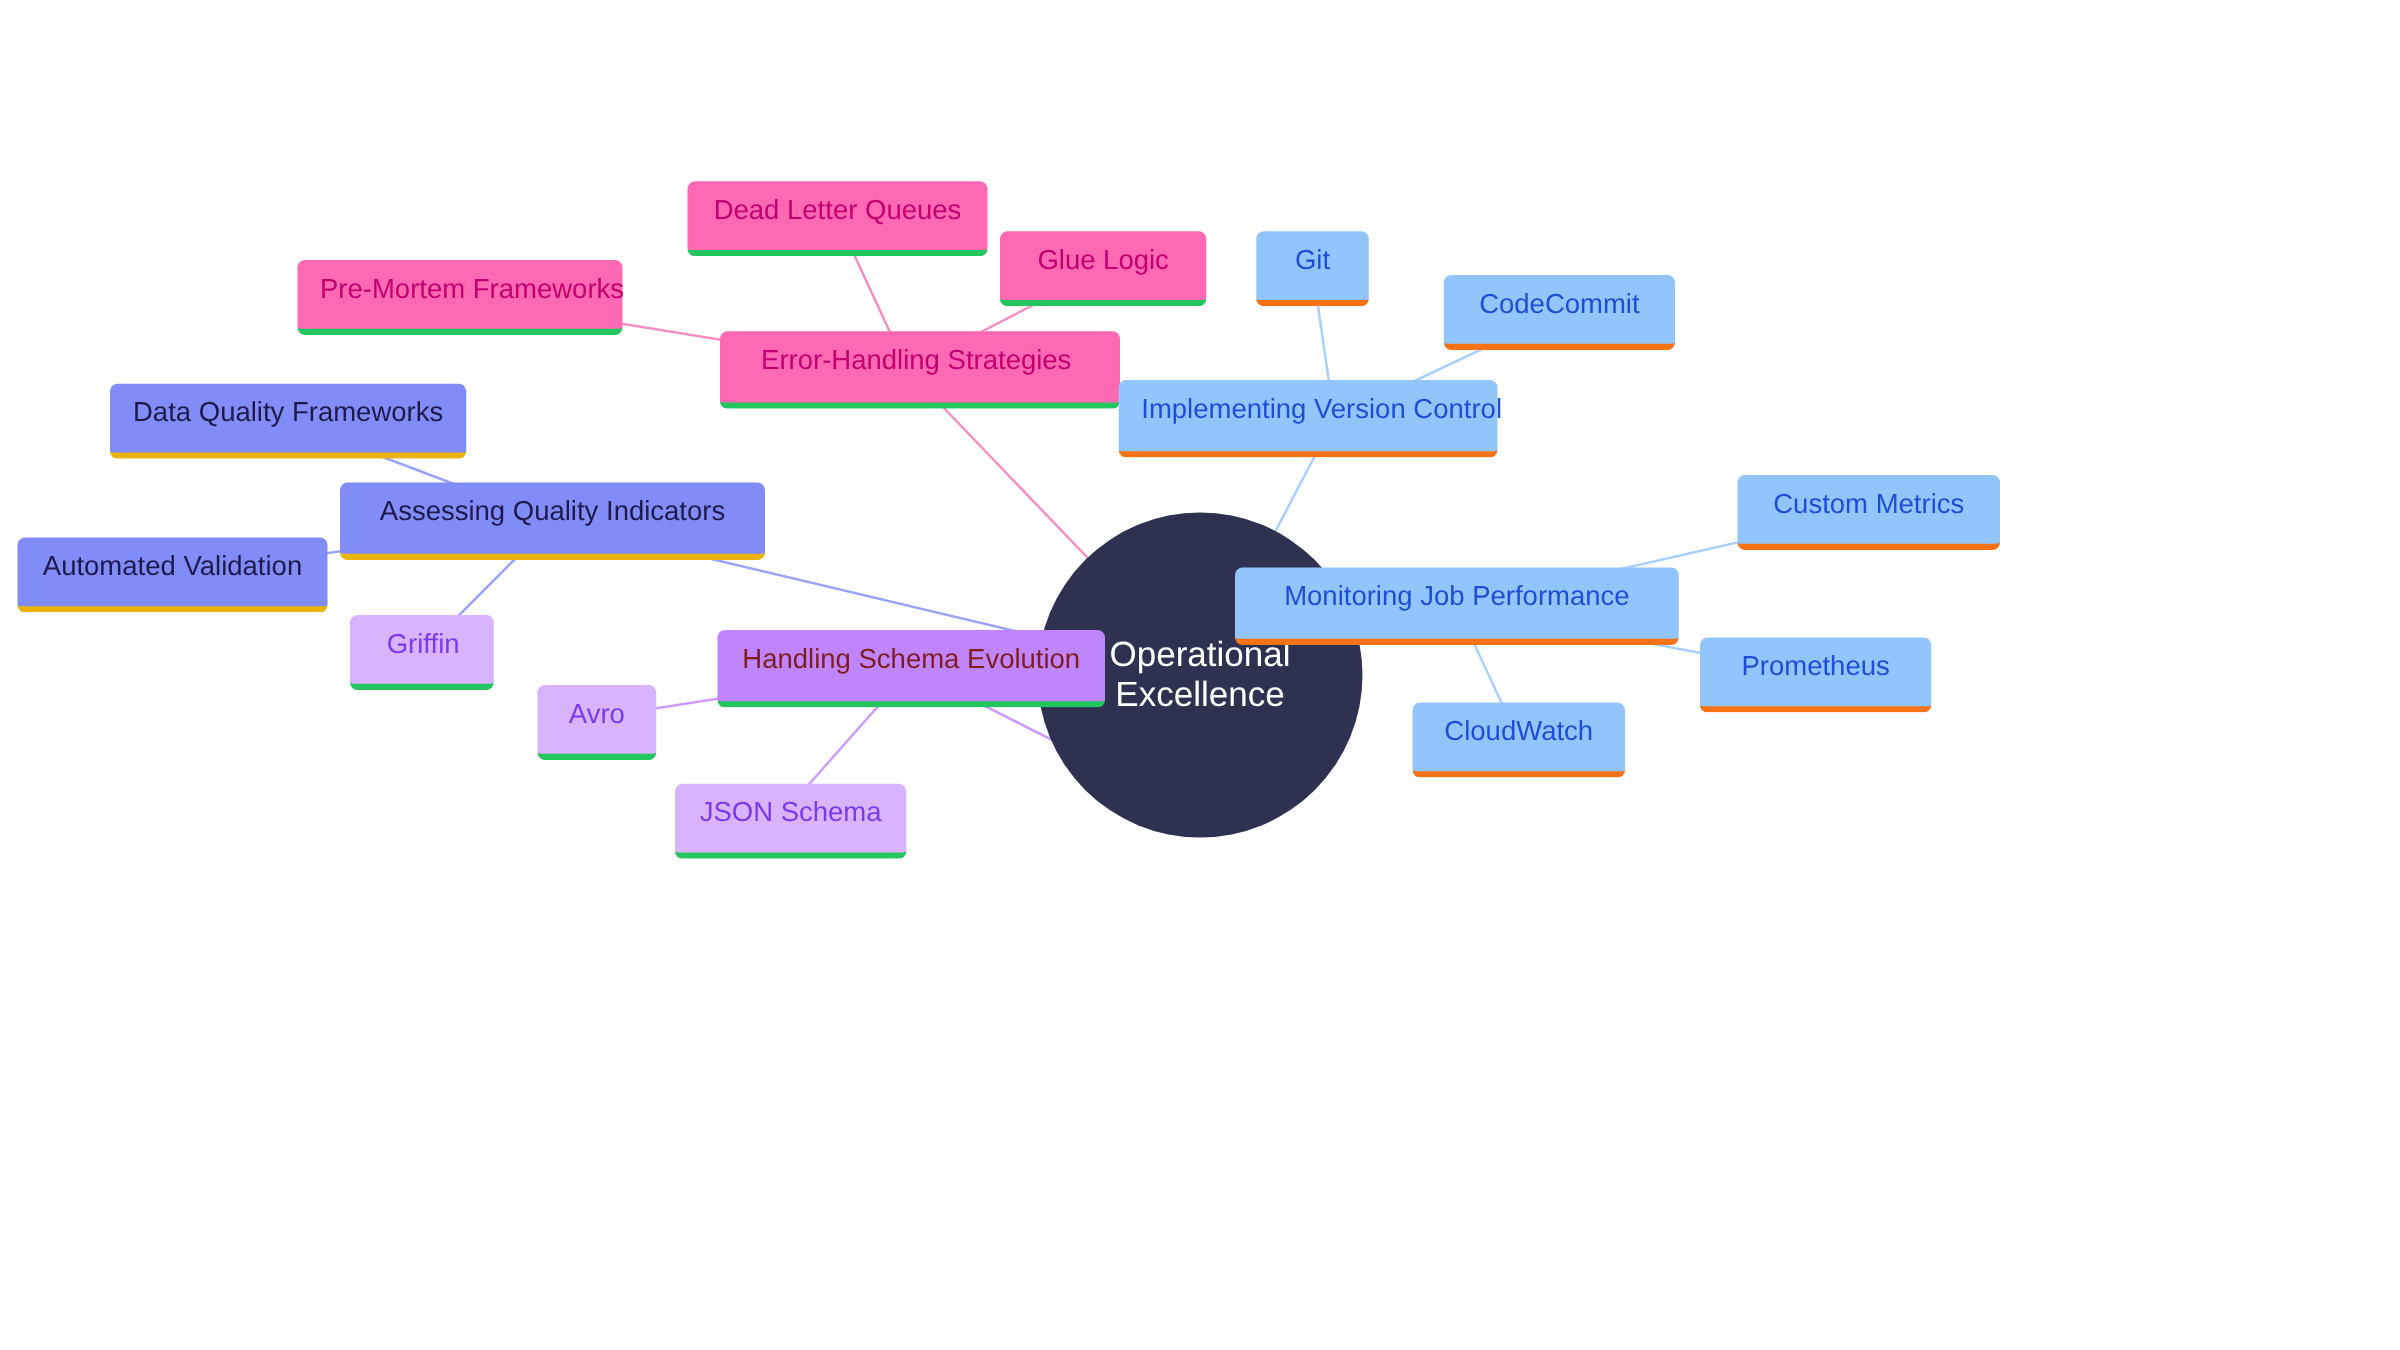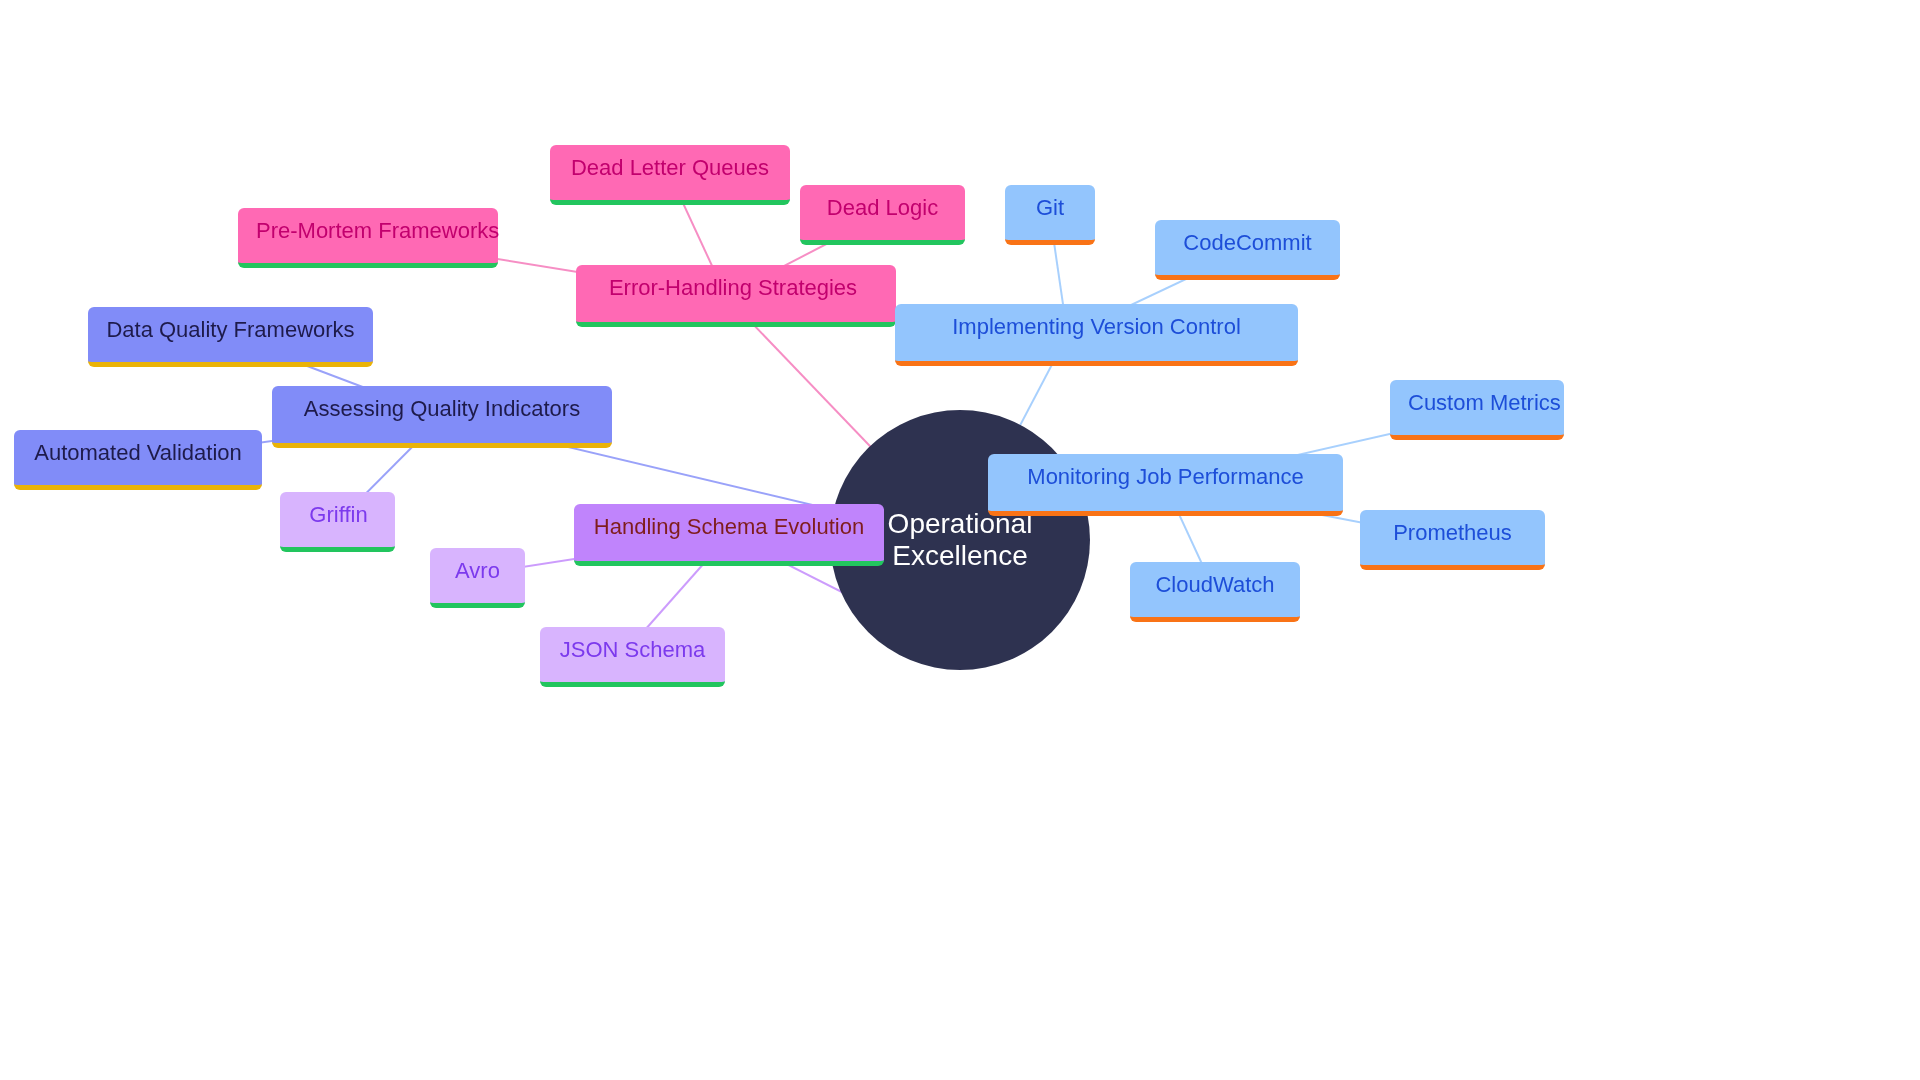--- a/index.html
+++ b/index.html
@@ -95,30 +95,30 @@
     <line x1="1067.5" y1="335" x2="1247.5" y2="250" stroke="#93c5fd" stroke-width="2" opacity="0.8"></line>
     <line x1="960" y1="540" x2="1165.5" y2="485" stroke="#93c5fd" stroke-width="2" opacity="0.8"></line>
     <line x1="1165.5" y1="485" x2="1495" y2="410" stroke="#93c5fd" stroke-width="2" opacity="0.8"></line>
     <line x1="1165.5" y1="485" x2="1452.5" y2="540" stroke="#93c5fd" stroke-width="2" opacity="0.8"></line>
     <line x1="1165.5" y1="485" x2="1215" y2="592" stroke="#93c5fd" stroke-width="2" opacity="0.8"></line>
   </svg>
 
 <div id="nodes-container" style="position:absolute;top:0;left:0;width:1920px;height:1080px;pointer-events:none;">
 <div class="node-center" style="left: 830px; top: 410px; pointer-events: auto;">Operational Excellence</div>
     <div class="node node-pink" style="left: 550px; top: 145px; width: 240px; min-height: 60px; pointer-events: auto;">Dead Letter Queues</div>
-    <div class="node node-pink" style="left: 800px; top: 185px; width: 165px; min-height: 60px; pointer-events: auto;">Dead Logic</div>
+    <div class="node node-pink" style="left: 800px; top: 185px; width: 165px; min-height: 60px; pointer-events: auto;">Glue Logic</div>
     <div class="node node-pink" style="left: 576px; top: 265px; width: 320px; min-height: 62px; pointer-events: auto; padding-left: 12px;">Error-Handling Strategies</div>
     <div class="node node-pink" style="left: 238px; top: 208px; width: 260px; min-height: 60px; pointer-events: auto;">Pre-Mortem Frameworks</div>
     <div class="node node-indigo" style="left: 88px; top: 307px; width: 285px; min-height: 60px; pointer-events: auto;">Data Quality Frameworks</div>
     <div class="node node-indigo" style="left: 272px; top: 386px; width: 340px; min-height: 62px; pointer-events: auto;">Assessing Quality Indicators</div>
     <div class="node node-indigo" style="left: 14px; top: 430px; width: 248px; min-height: 60px; pointer-events: auto;">Automated Validation</div>
     <div class="node node-light-purple" style="left: 280px; top: 492px; width: 115px; min-height: 60px; pointer-events: auto; padding-left: 20px;">Griffin</div>
     <div class="node node-light-purple" style="left: 430px; top: 548px; width: 95px; min-height: 60px; pointer-events: auto;">Avro</div>
     <div class="node node-purple" style="left: 574px; top: 504px; width: 310px; min-height: 62px; pointer-events: auto;">Handling Schema Evolution</div>
     <div class="node node-light-purple" style="left: 540px; top: 614px; width: 185px; min-height: 60px; pointer-events: auto; margin-top: 13px;">JSON Schema</div>
-    <div class="node node-blue" style="left: 895px; top: 304px; width: 403px; min-height: 62px; pointer-events: auto;">Implementing Version Control</div>
+    <div class="node node-blue" style="left: 895px; top: 304px; width: 303px; min-height: 62px; pointer-events: auto;">Implementing Version Control</div>
     <div class="node node-blue" style="left: 1005px; top: 185px; width: 90px; min-height: 60px; pointer-events: auto;">Git</div>
     <div class="node node-blue" style="left: 1155px; top: 220px; width: 185px; min-height: 60px; pointer-events: auto;">CodeCommit</div>
     <div class="node node-blue" style="left: 988px; top: 454px; width: 355px; min-height: 62px; pointer-events: auto;">Monitoring Job Performance</div>
-    <div class="node node-blue" style="left: 1390px; top: 380px; width: 174px; min-height: 60px; pointer-events: auto;">Custom Metrics</div>
+    <div class="node node-blue" style="left: 1390px; top: 380px; width: 210px; min-height: 60px; pointer-events: auto;">Custom Metrics</div>
     <div class="node node-blue" style="left: 1360px; top: 510px; width: 185px; min-height: 60px; pointer-events: auto;">Prometheus</div>
     <div class="node node-blue" style="left: 1130px; top: 562px; width: 170px; min-height: 60px; pointer-events: auto;">CloudWatch</div>
   </div>
 
 </body></html>

